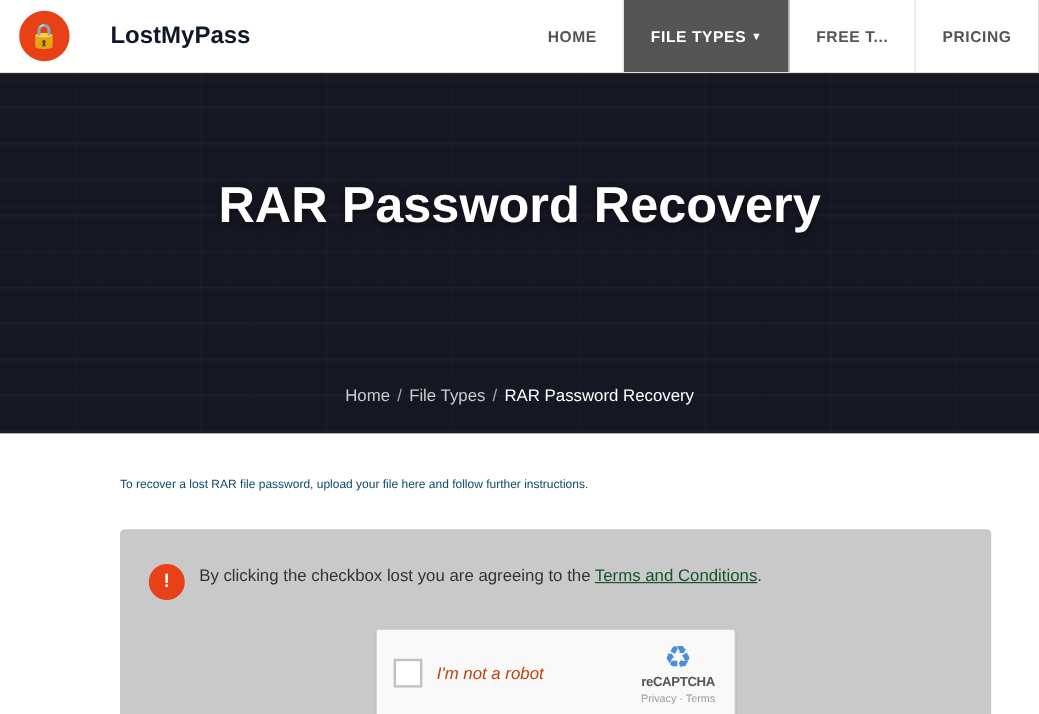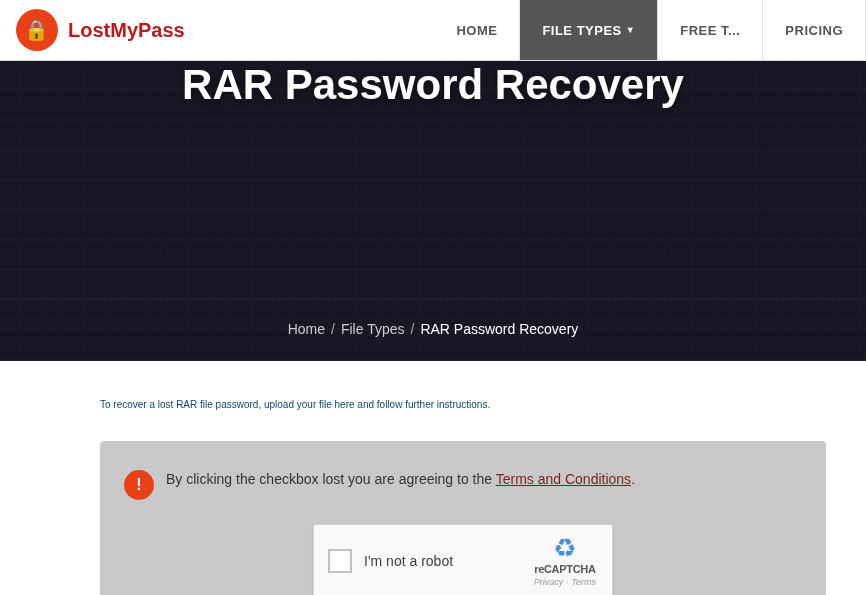--- a/index.html
+++ b/index.html
@@ -27,21 +27,22 @@
       border-radius: 50%;
       display: flex;
       align-items: center;
       justify-content: center;
       color: white;
       font-size: 20px;
     }
     .logo-text {
       font-size: 20px;
       font-weight: bold;
-      color: #b91c1c;
+      color: #0f172a;
+      margin-left: 24px;
     }
     .nav {
       display: flex;
       height: 100%;
     }
     .nav-item {
       display: flex;
       align-items: center;
       padding: 0 22px;
       font-size: 13px;
@@ -81,21 +82,21 @@
           90deg,
           transparent,
           transparent 20px,
           rgba(80,90,110,0.15) 20px,
           rgba(80,90,110,0.15) 21px
         );
       background-color: #1a1f2e;
       display: flex;
       flex-direction: column;
       align-items: center;
-      justify-content: flex-start;
+      justify-content: center;
     }
     
     .hero-bg {
       position: absolute;
       inset: 0;
       background:
         repeating-linear-gradient(
           0deg,
           rgba(255,255,255,0.02) 0px,
           rgba(255,255,255,0.02) 3px,
@@ -170,21 +171,21 @@
       font-weight: bold;
       flex-shrink: 0;
       margin-top: 1px;
     }
     .agreement-text {
       font-size: 14px;
       color: #333;
       line-height: 1.5;
     }
     .agreement-text a {
-      color: #7f1d1d;
+      color: #14532d;
       text-decoration: underline;
     }
 
     
     .captcha-container {
       background: #f9f9f9;
       border: 1px solid #d3d3d3;
       border-radius: 3px;
       width: 300px;
       height: 74px;
@@ -203,21 +204,22 @@
     .captcha-checkbox {
       width: 24px;
       height: 24px;
       border: 2px solid #c1c1c1;
       background: #fff;
       cursor: pointer;
       flex-shrink: 0;
     }
     .captcha-label {
       font-size: 14px;
-      color: #404040;
+      color: #c2410c;
+      font-style: italic;
     }
     .captcha-right {
       display: flex;
       flex-direction: column;
       align-items: center;
       gap: 2px;
     }
     .recaptcha-logo {
       font-size: 26px;
       color: #4a90d9;
@@ -225,21 +227,20 @@
     }
     .recaptcha-brand {
       font-size: 11px;
       color: #555;
       font-weight: bold;
       letter-spacing: -0.3px;
     }
     .recaptcha-links {
       font-size: 9px;
       color: #999;
-      font-style: italic;
     }
     .recaptcha-links a {
       color: #999;
       text-decoration: none;
     }
   </style>
 </head>
 <body>
 
 <header class="header">

